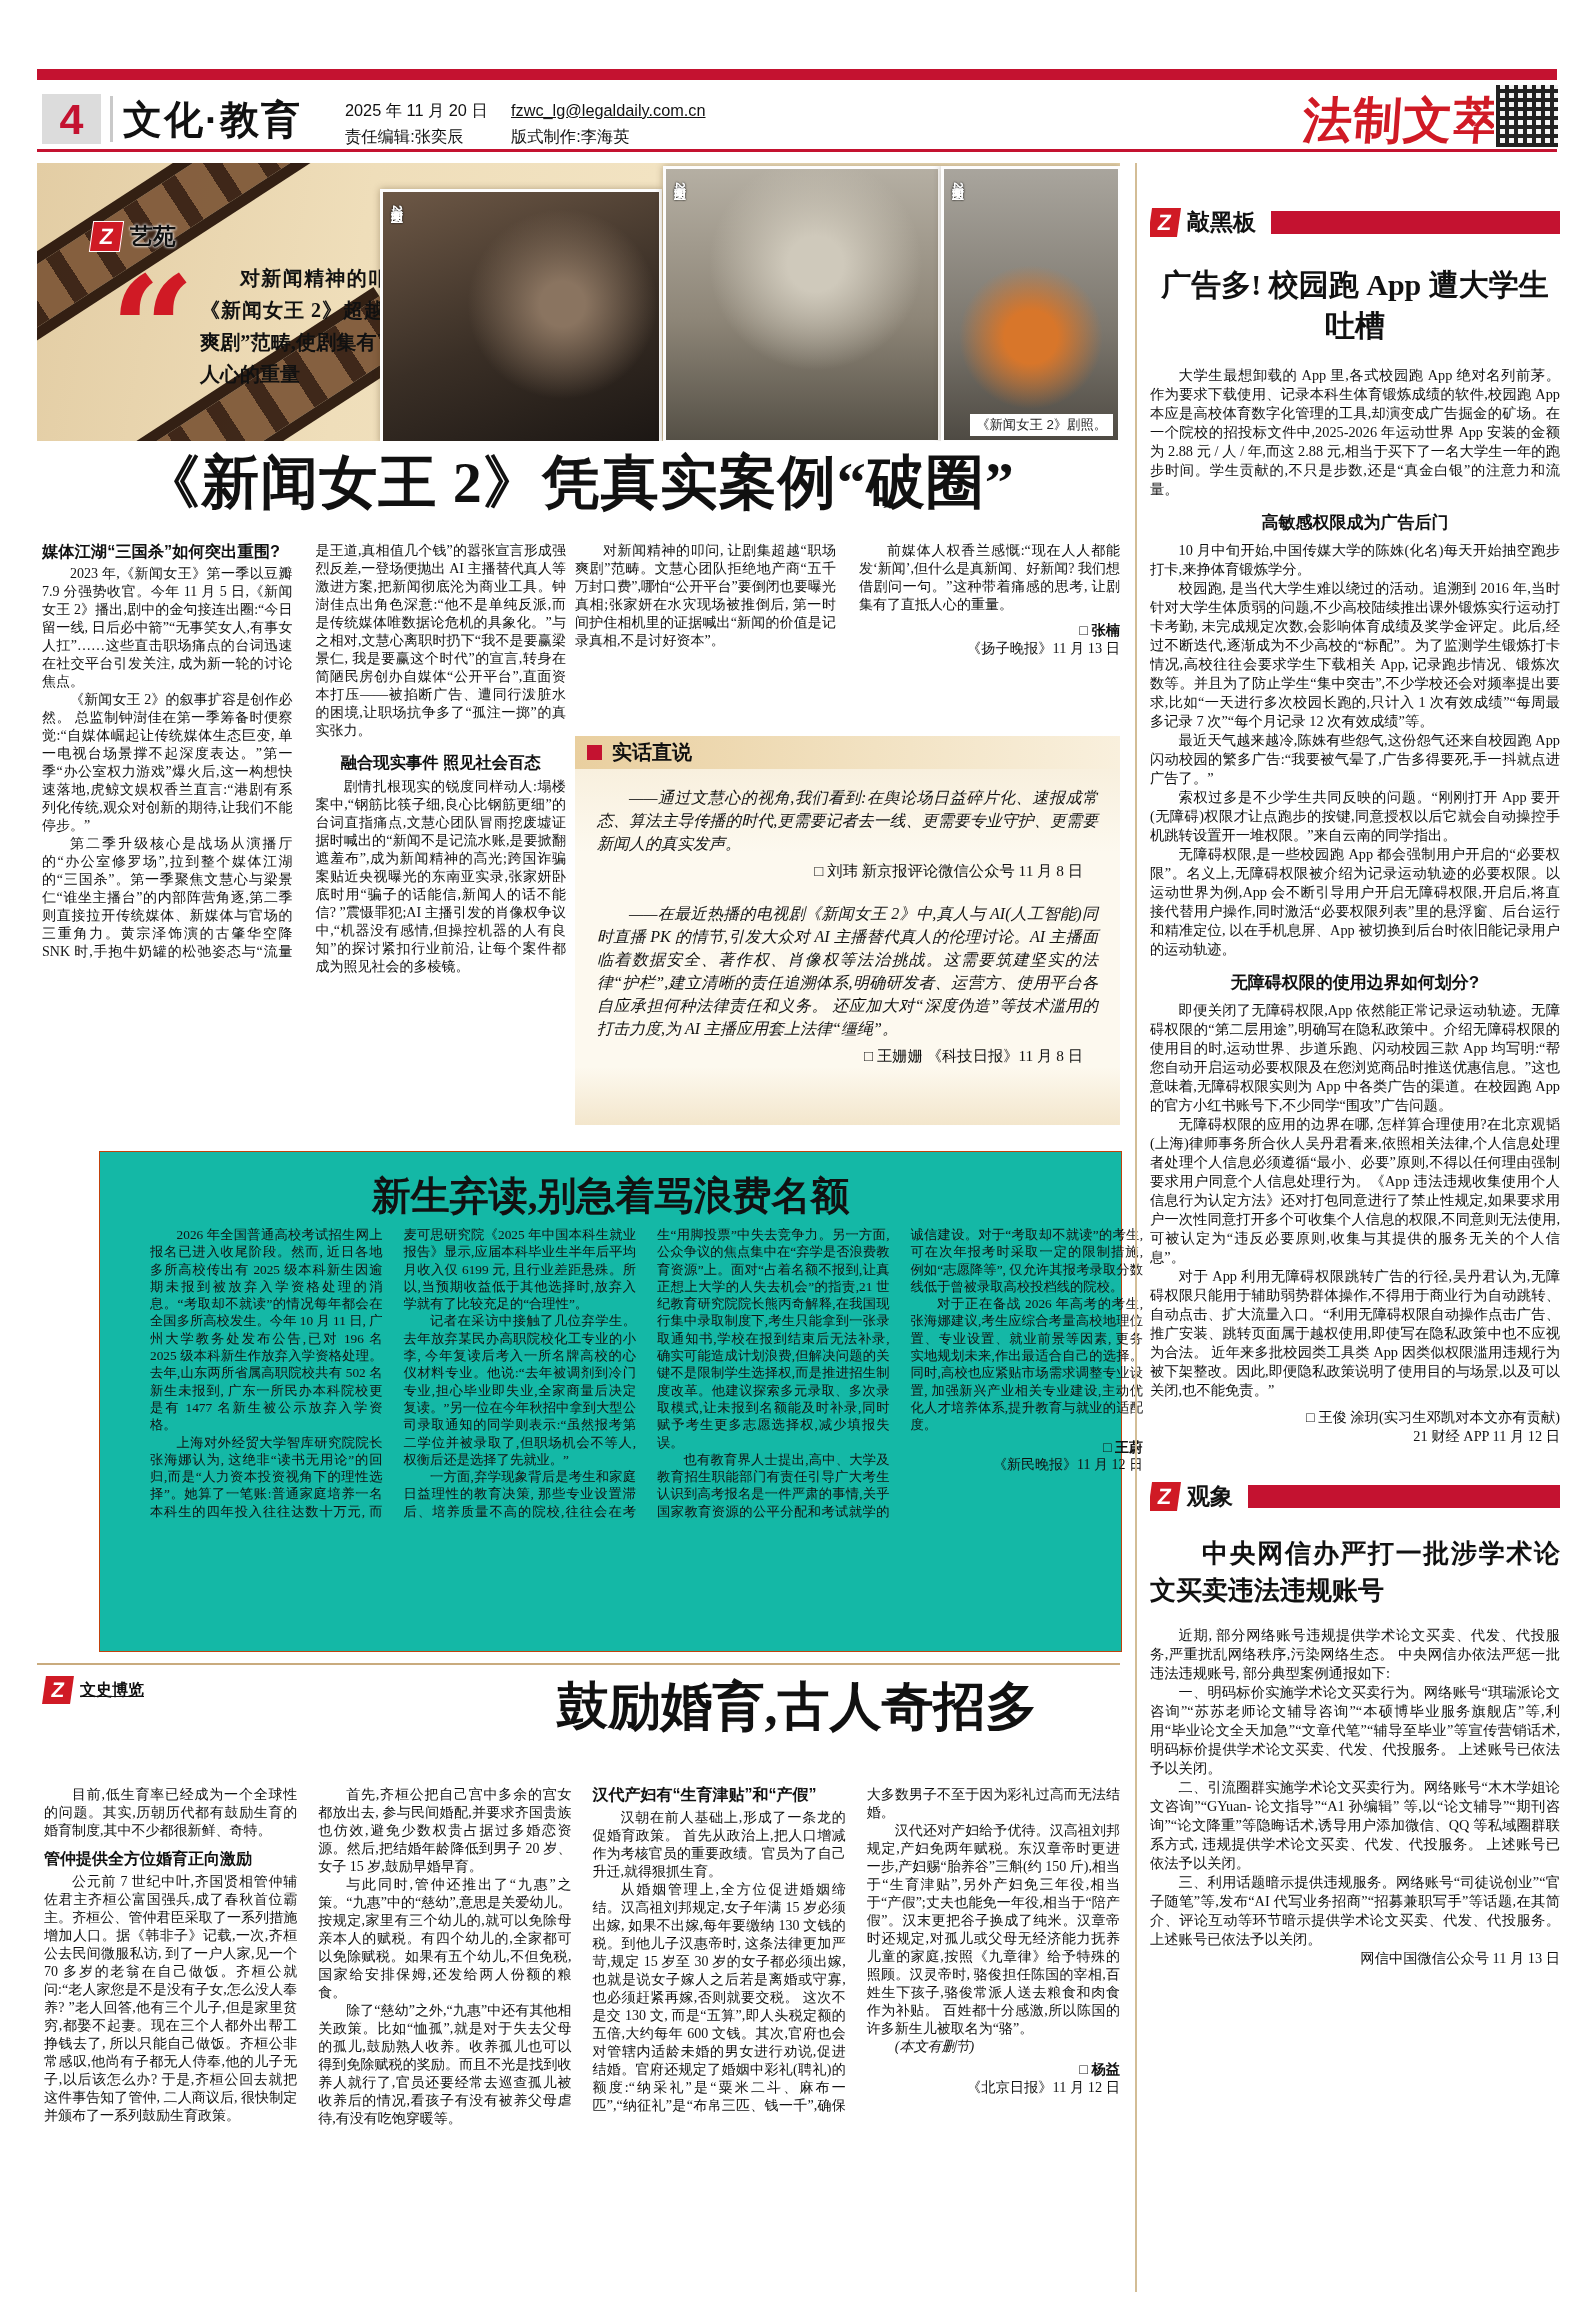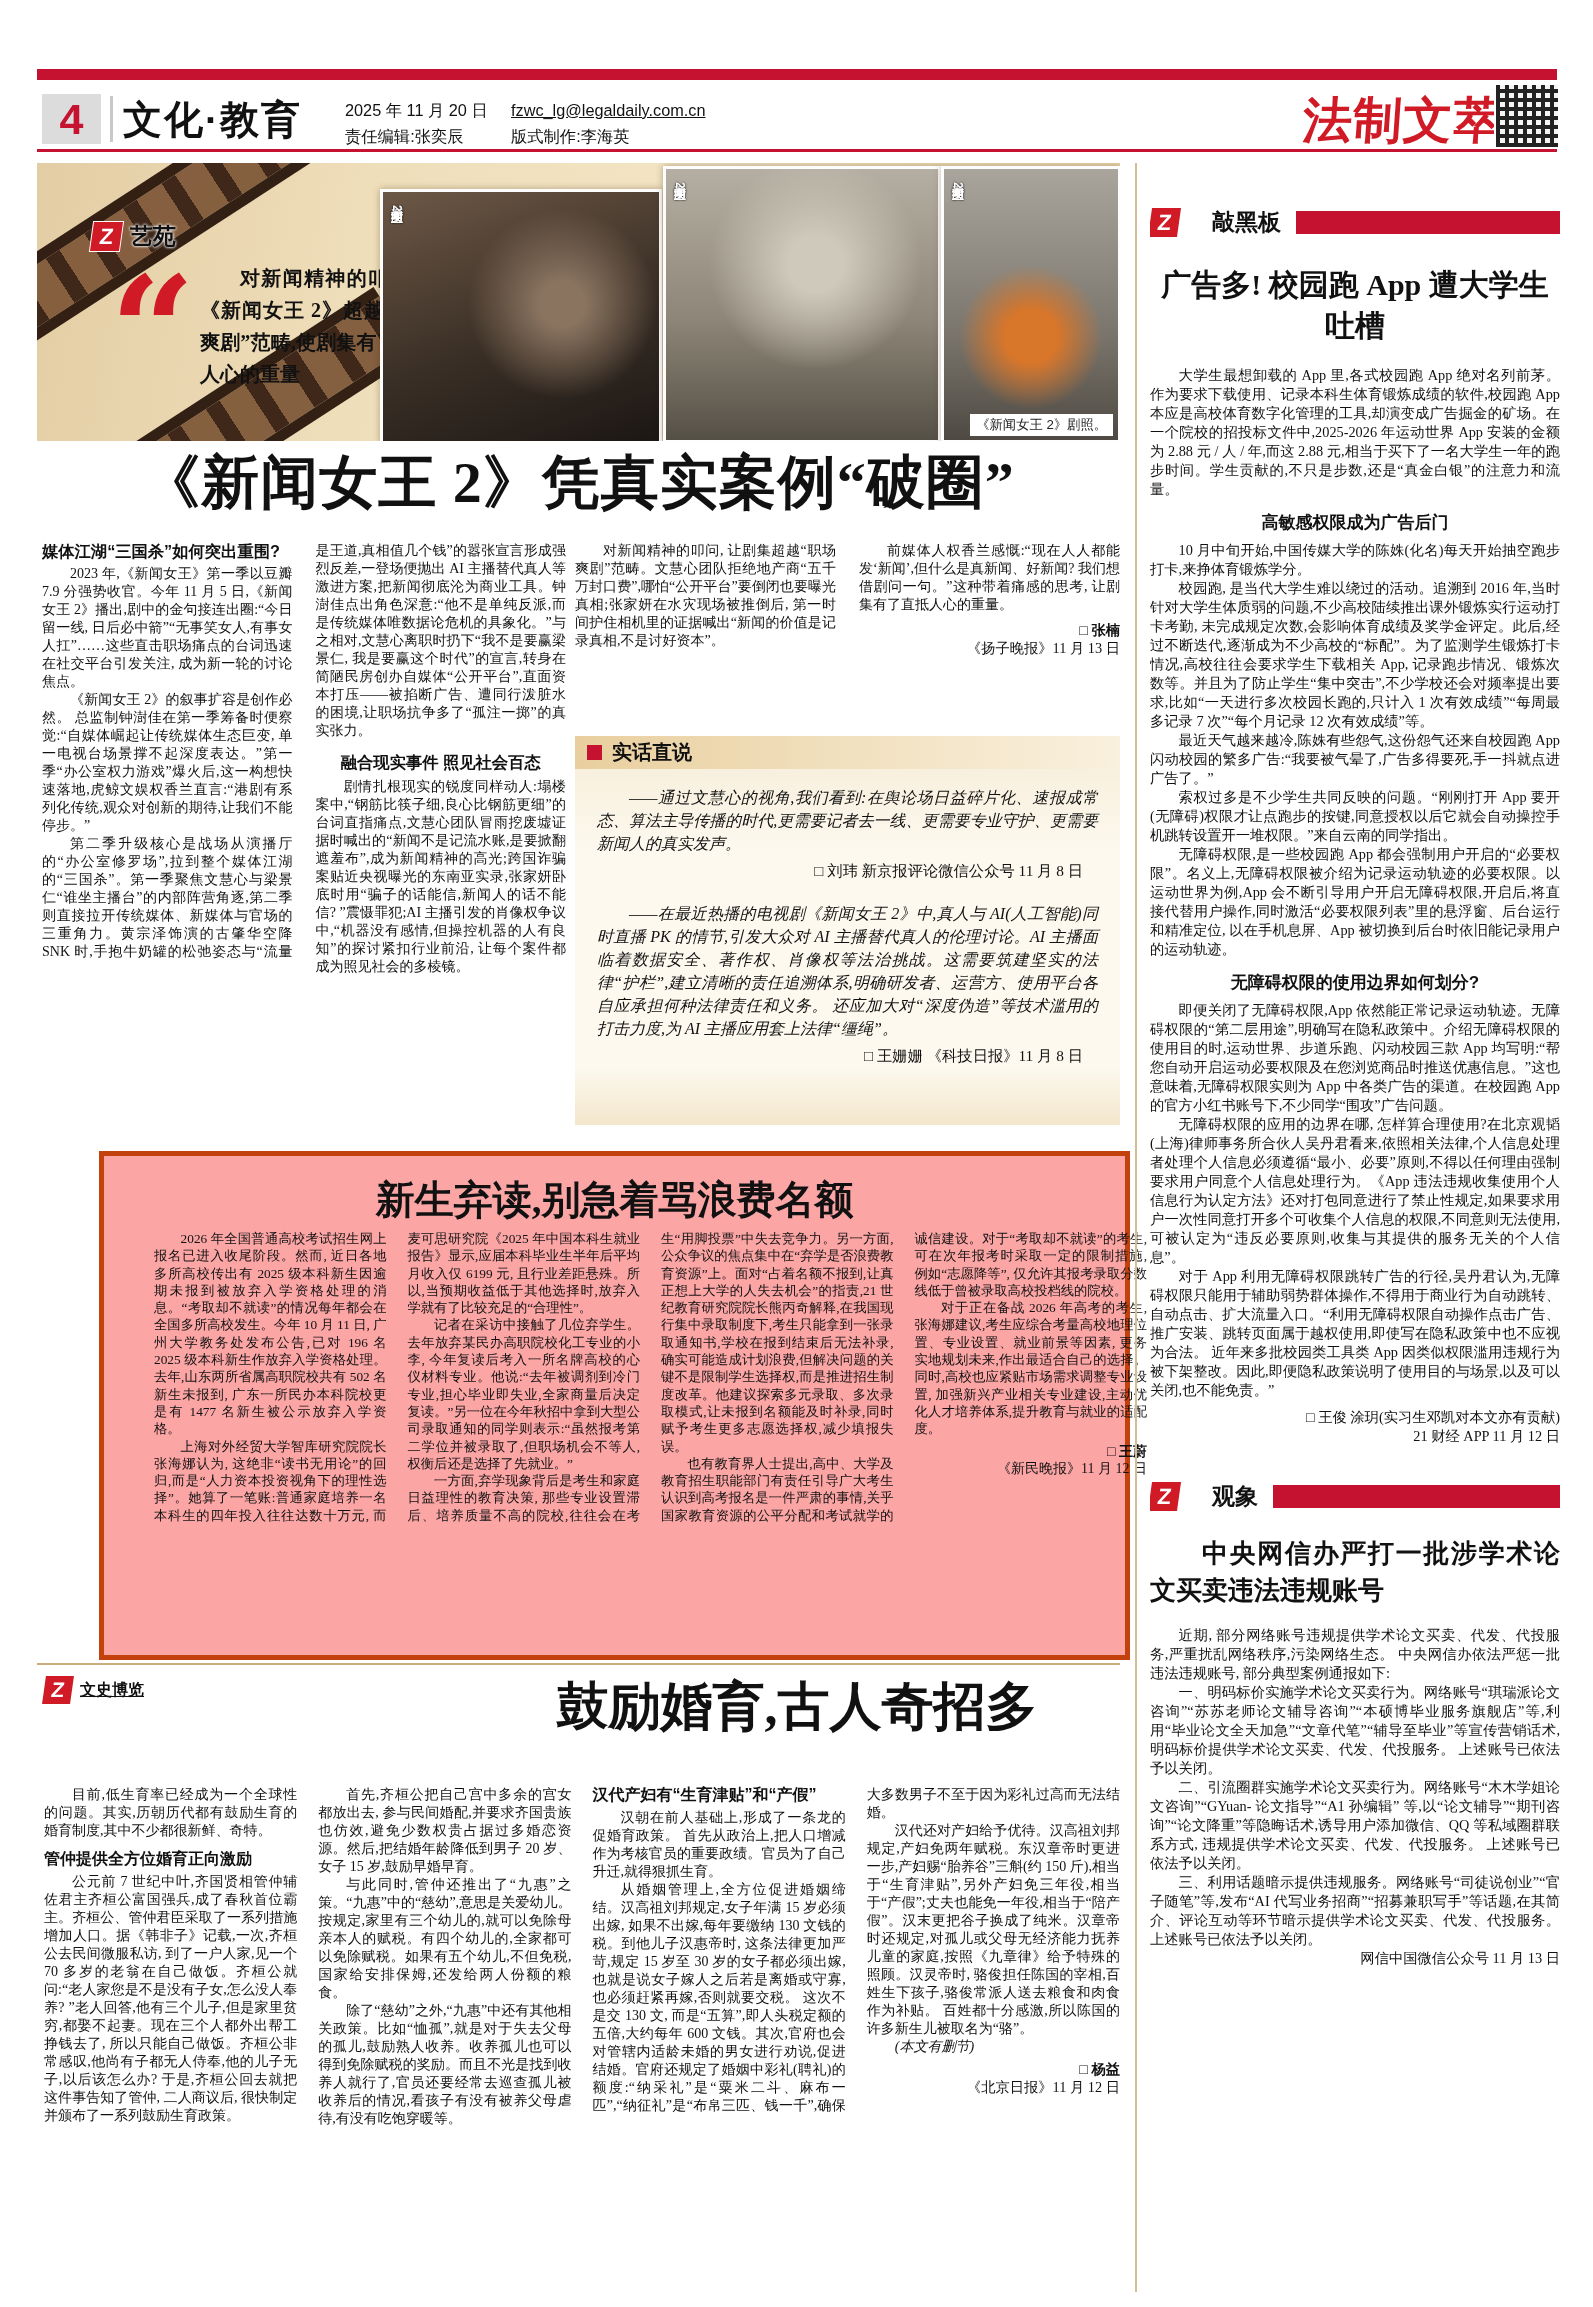--- a/index.html
+++ b/index.html
@@ -81,21 +81,21 @@
     background:linear-gradient(180deg,#f6ecd7,#fdf9ef 30%,#fdf9ef 85%,#f3e6cc);}
   .shihua-banner{display:flex;align-items:center;gap:10px;height:33px;padding:0 12px;
     background:linear-gradient(90deg,#e5c globalThis89,#f2e2c2 60%,#f9f0dd);}
   .shihua-banner{background:linear-gradient(90deg,#e9cf9f,#f2e2c2 55%,#f9f0dd);}
   .shihua-sq{width:15px;height:15px;background:#c41230;}
   .shihua-title{font-family:"Liberation Sans",sans-serif;font-weight:bold;font-size:20px;}
   .shihua-bodyarea{padding:17px 22px 0 22px;font-size:16px;line-height:23px;}
   .shihua-bodyarea p{font-style:italic;}
   .shihua .byline{font-size:15.3px;font-weight:normal;padding-right:15px;margin:4px 0 20px;}
   
-  .mid-box{left:99px;top:1151px;width:1021px;height:499px;border:5px solid #c2410c;background:#fca5a5;}
+  .mid-box{left:99px;top:1151px;width:1021px;height:499px;border:1px solid #c2410c;background:#14b8a6;}
   .mid-title{position:absolute;left:0;top:17px;width:100%;text-align:center;font-size:39px;
     font-weight:bold;font-family:"Liberation Serif",serif;}
   .mid-body{position:absolute;left:14px;top:74px;width:993px;height:413px;column-count:4;
     column-gap:21px;font-size:13.3px;line-height:17.3px;overflow:hidden;margin-left:36px;}
   .mid-body .byline{font-size:14px;margin-top:5px;}
   .mid-body .source{font-size:14px;}
   
   .v-divider{left:1135px;top:163px;width:1.5px;height:2129px;background:#d3bd96;}
   .ws-rule{left:37px;top:1663px;width:1083px;height:1.5px;background:#c9ab7e;}
   
@@ -107,21 +107,21 @@
     font-size:14px;line-height:18px;overflow:hidden;margin-top:32px;}
   .ws-body .subhead{font-size:16px;margin:10px 0 5px;}
   .ws-body .note{text-indent:2em;font-style:italic;}
   .ws-body .byline{font-size:14.3px;margin-top:4px;}
   .ws-body .source{font-size:14.3px;}
   
   .sidebar{left:1150px;top:207px;width:410px;height:2089px;overflow:hidden;}
   .side-section-hdr{display:flex;align-items:center;gap:8px;}
   .side-section-hdr .z-tile{width:29px;height:29px;font-size:22px;transform:skewX(-8deg);border:none;}
   .side-section-hdr .lbl{font-family:"Liberation Sans",sans-serif;font-weight:bold;font-size:23px;
-    white-space:nowrap;margin-left:25px;}
+    white-space:nowrap;}
   .side-section-hdr .redbar{flex:1;height:23px;background:#c41230;margin-left:7px;}
   .side-title{font-size:30px;font-weight:bold;text-align:center;margin:26px 0 20px;line-height:41px;}
   .side-body{font-size:14.3px;line-height:19px;}
   .side-body p{margin:0;text-indent:2em;text-align:justify;}
   .side-sub{font-family:"Liberation Sans",sans-serif;font-weight:bold;font-size:17px;
     text-align:center;margin:14px 0 9px;}
   .side-byline{text-align:right;font-size:14.3px;margin-top:8px;}
   .side-source{text-align:right;font-size:14.3px;}
   .gx-gap{height:35px;}
   .gx-title{font-family:"Liberation Sans","DejaVu Sans",sans-serif;font-weight:bold;font-size:26px;

